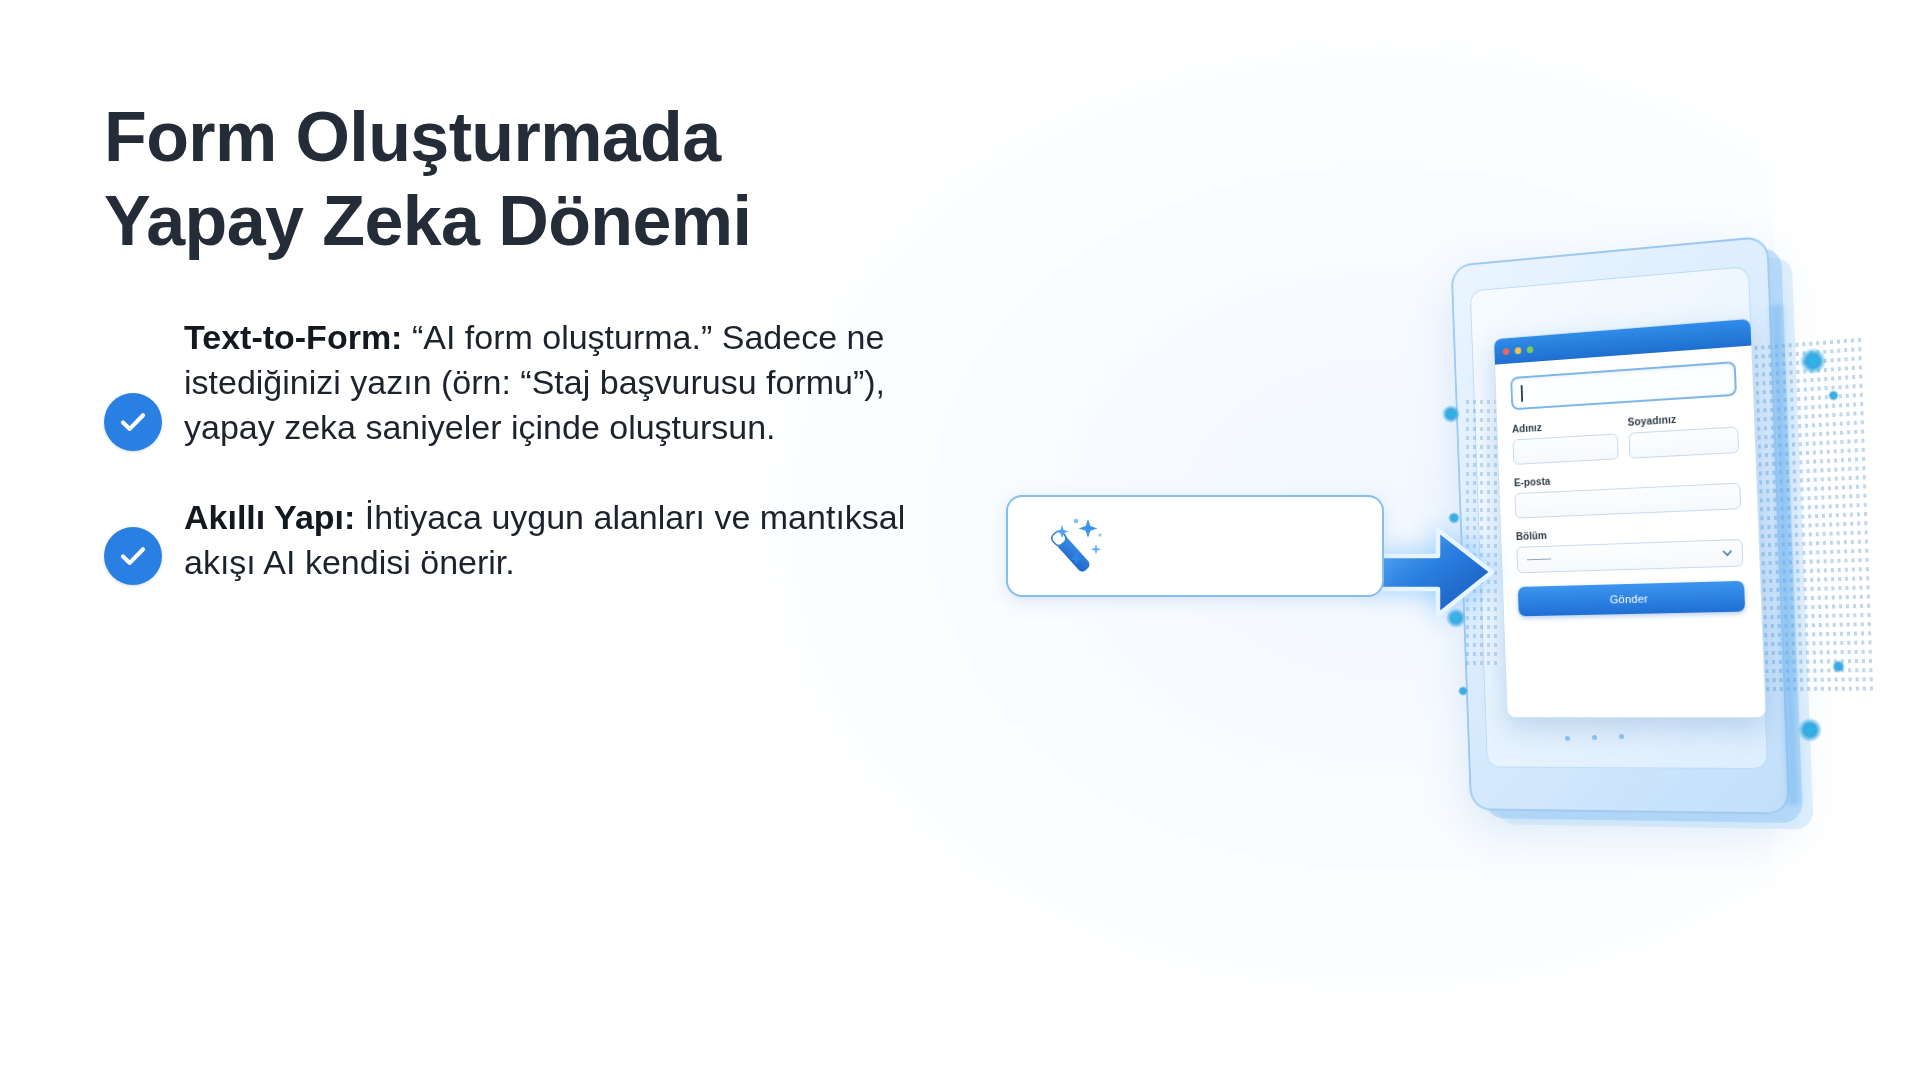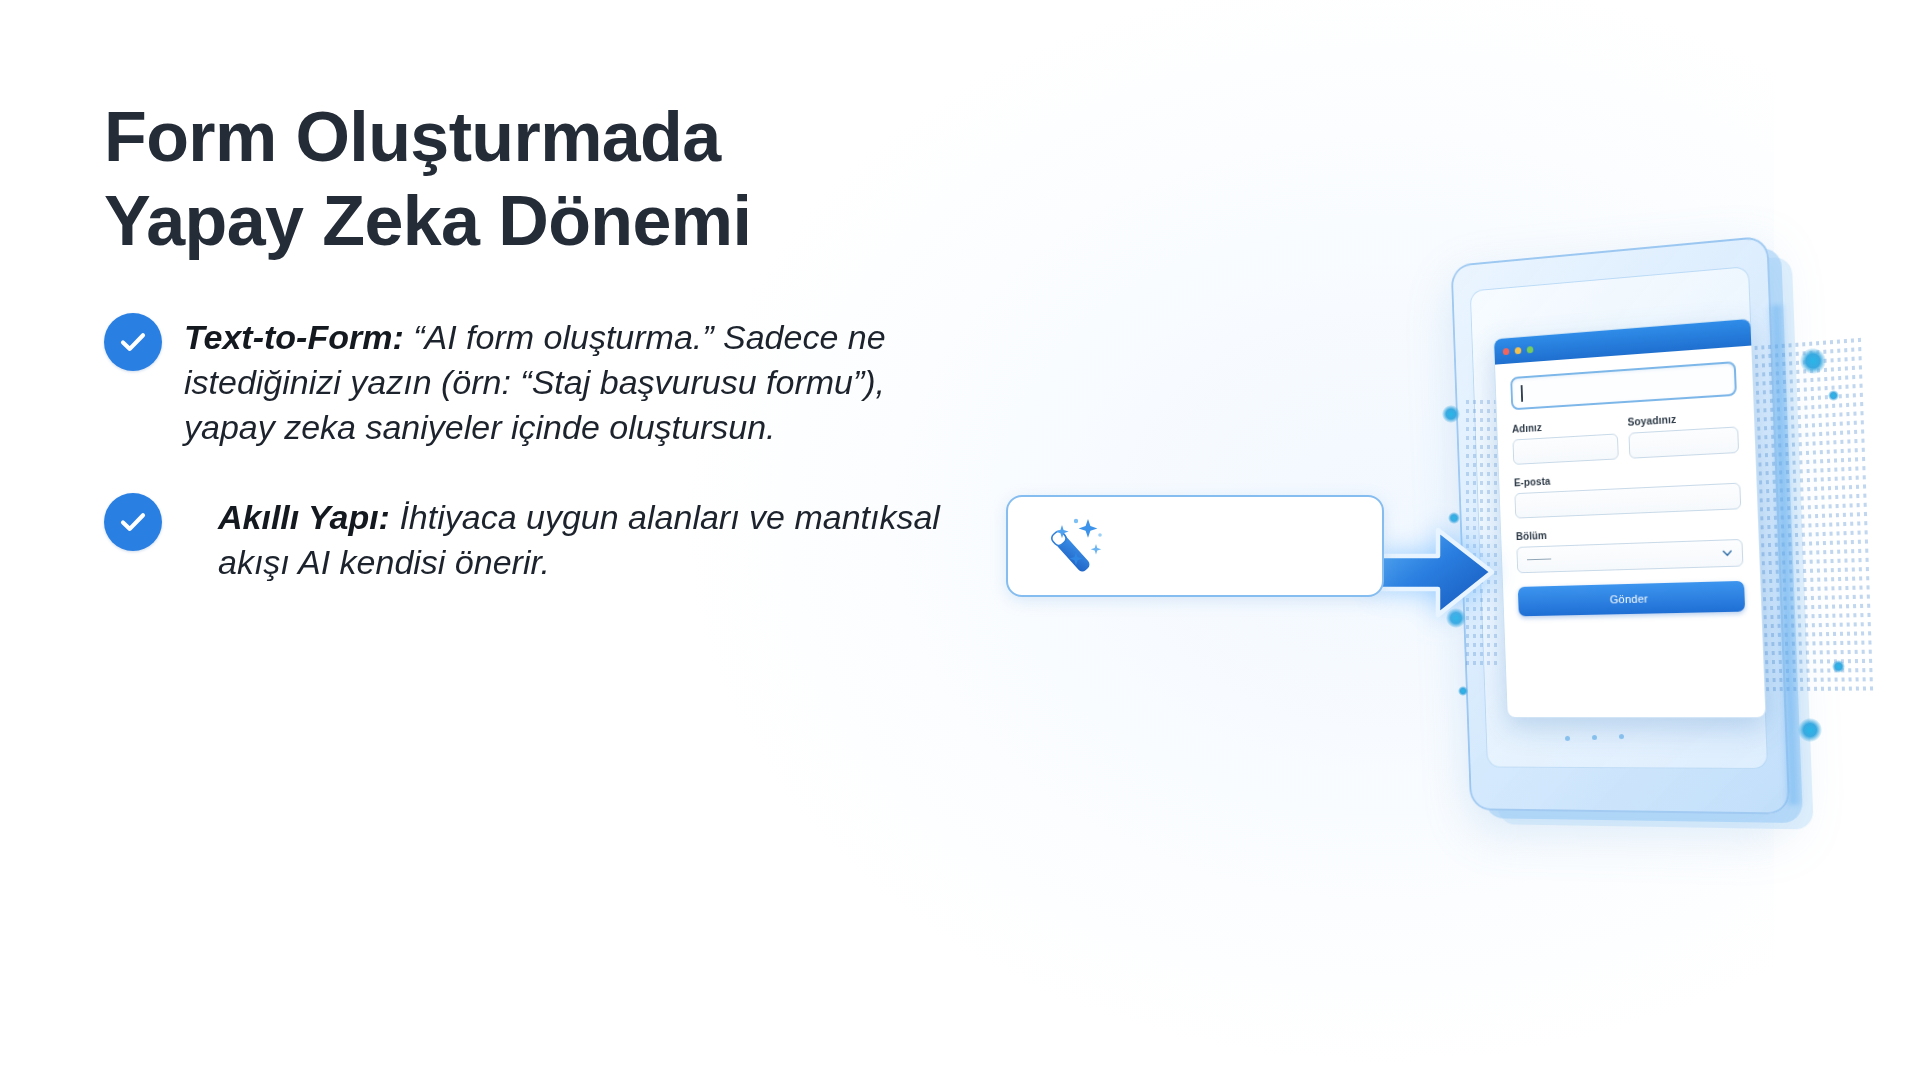--- a/index.html
+++ b/index.html
@@ -31,25 +31,24 @@
     letter-spacing: -0.6px;
     color: #242c38;
     white-space: pre-line;
   }
 
   .bullets { margin-top: 46px; }
 
   .bullet {
     position: relative;
     display: flex;
-    align-items: flex-start;
+    align-items: flex-end;
     margin-bottom: 38px;
-    font-style: italic;
-  }
-  .bullet:last-child { margin-bottom: 12px; gap: 34px; }
+  }
+  .bullet:last-child { margin-bottom: 12px; }
 
   .check-icon {
     flex: 0 0 auto;
     width: 58px; height: 58px;
     border-radius: 50%;
     background: #2a7fe3;
     display: flex;
     align-items: center;
     justify-content: center;
     margin-right: 22px;

